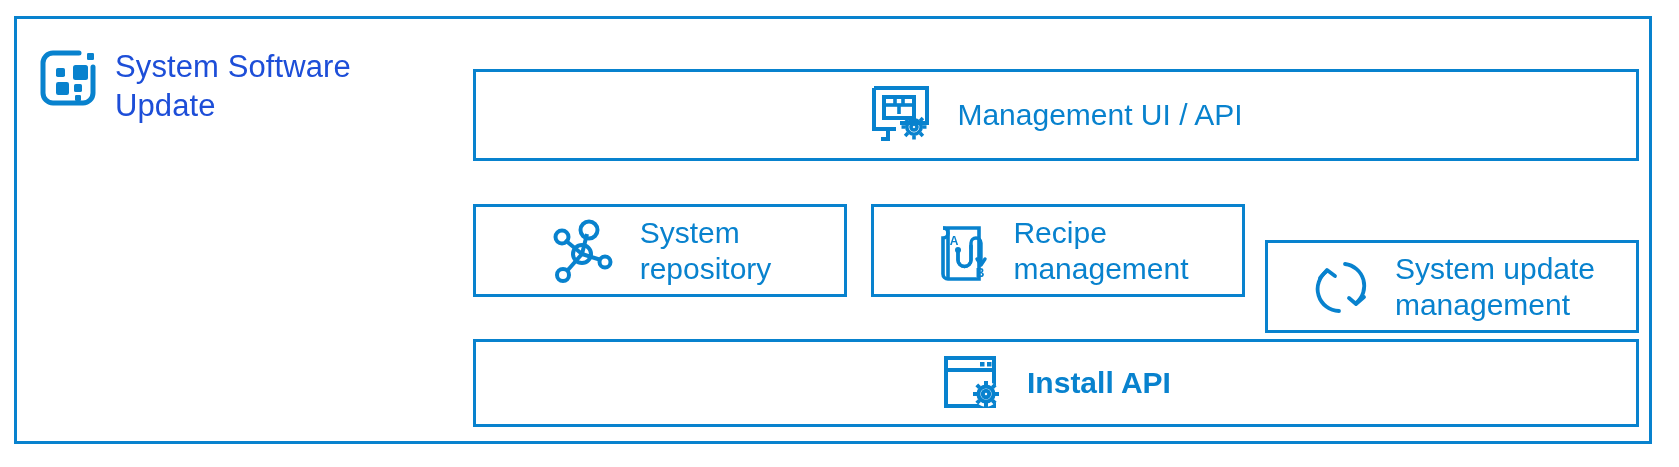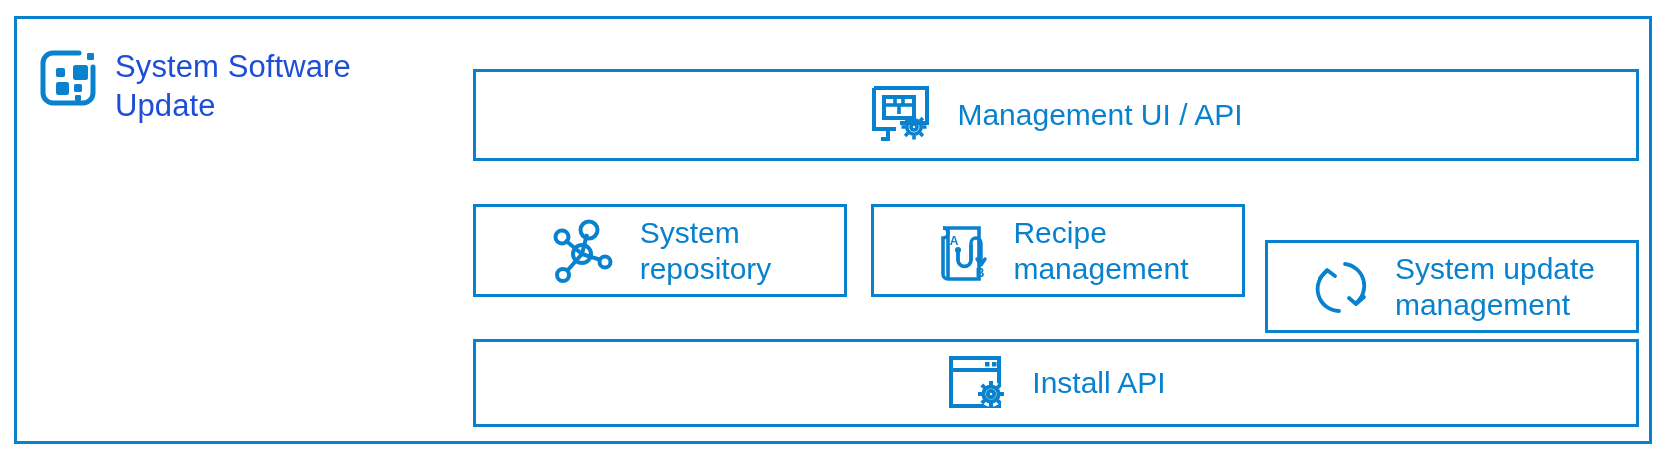--- a/index.html
+++ b/index.html
@@ -113,20 +113,21 @@
   .card-repository .card-icon,
   .card-recipe .card-icon,
   .card-update .card-icon { width: 66px; height: 66px; }
 
   
   .card-install {
     left: 456px;
     top: 320px;
     width: 1166px;
     height: 88px;
+    font-weight: bold;
   }
   .card-install .card-icon { width: 66px; height: 60px; }
 
   svg { display: block; overflow: visible; }
 </style>
 </head>
 <body>
 
 <div id="stage">
 

